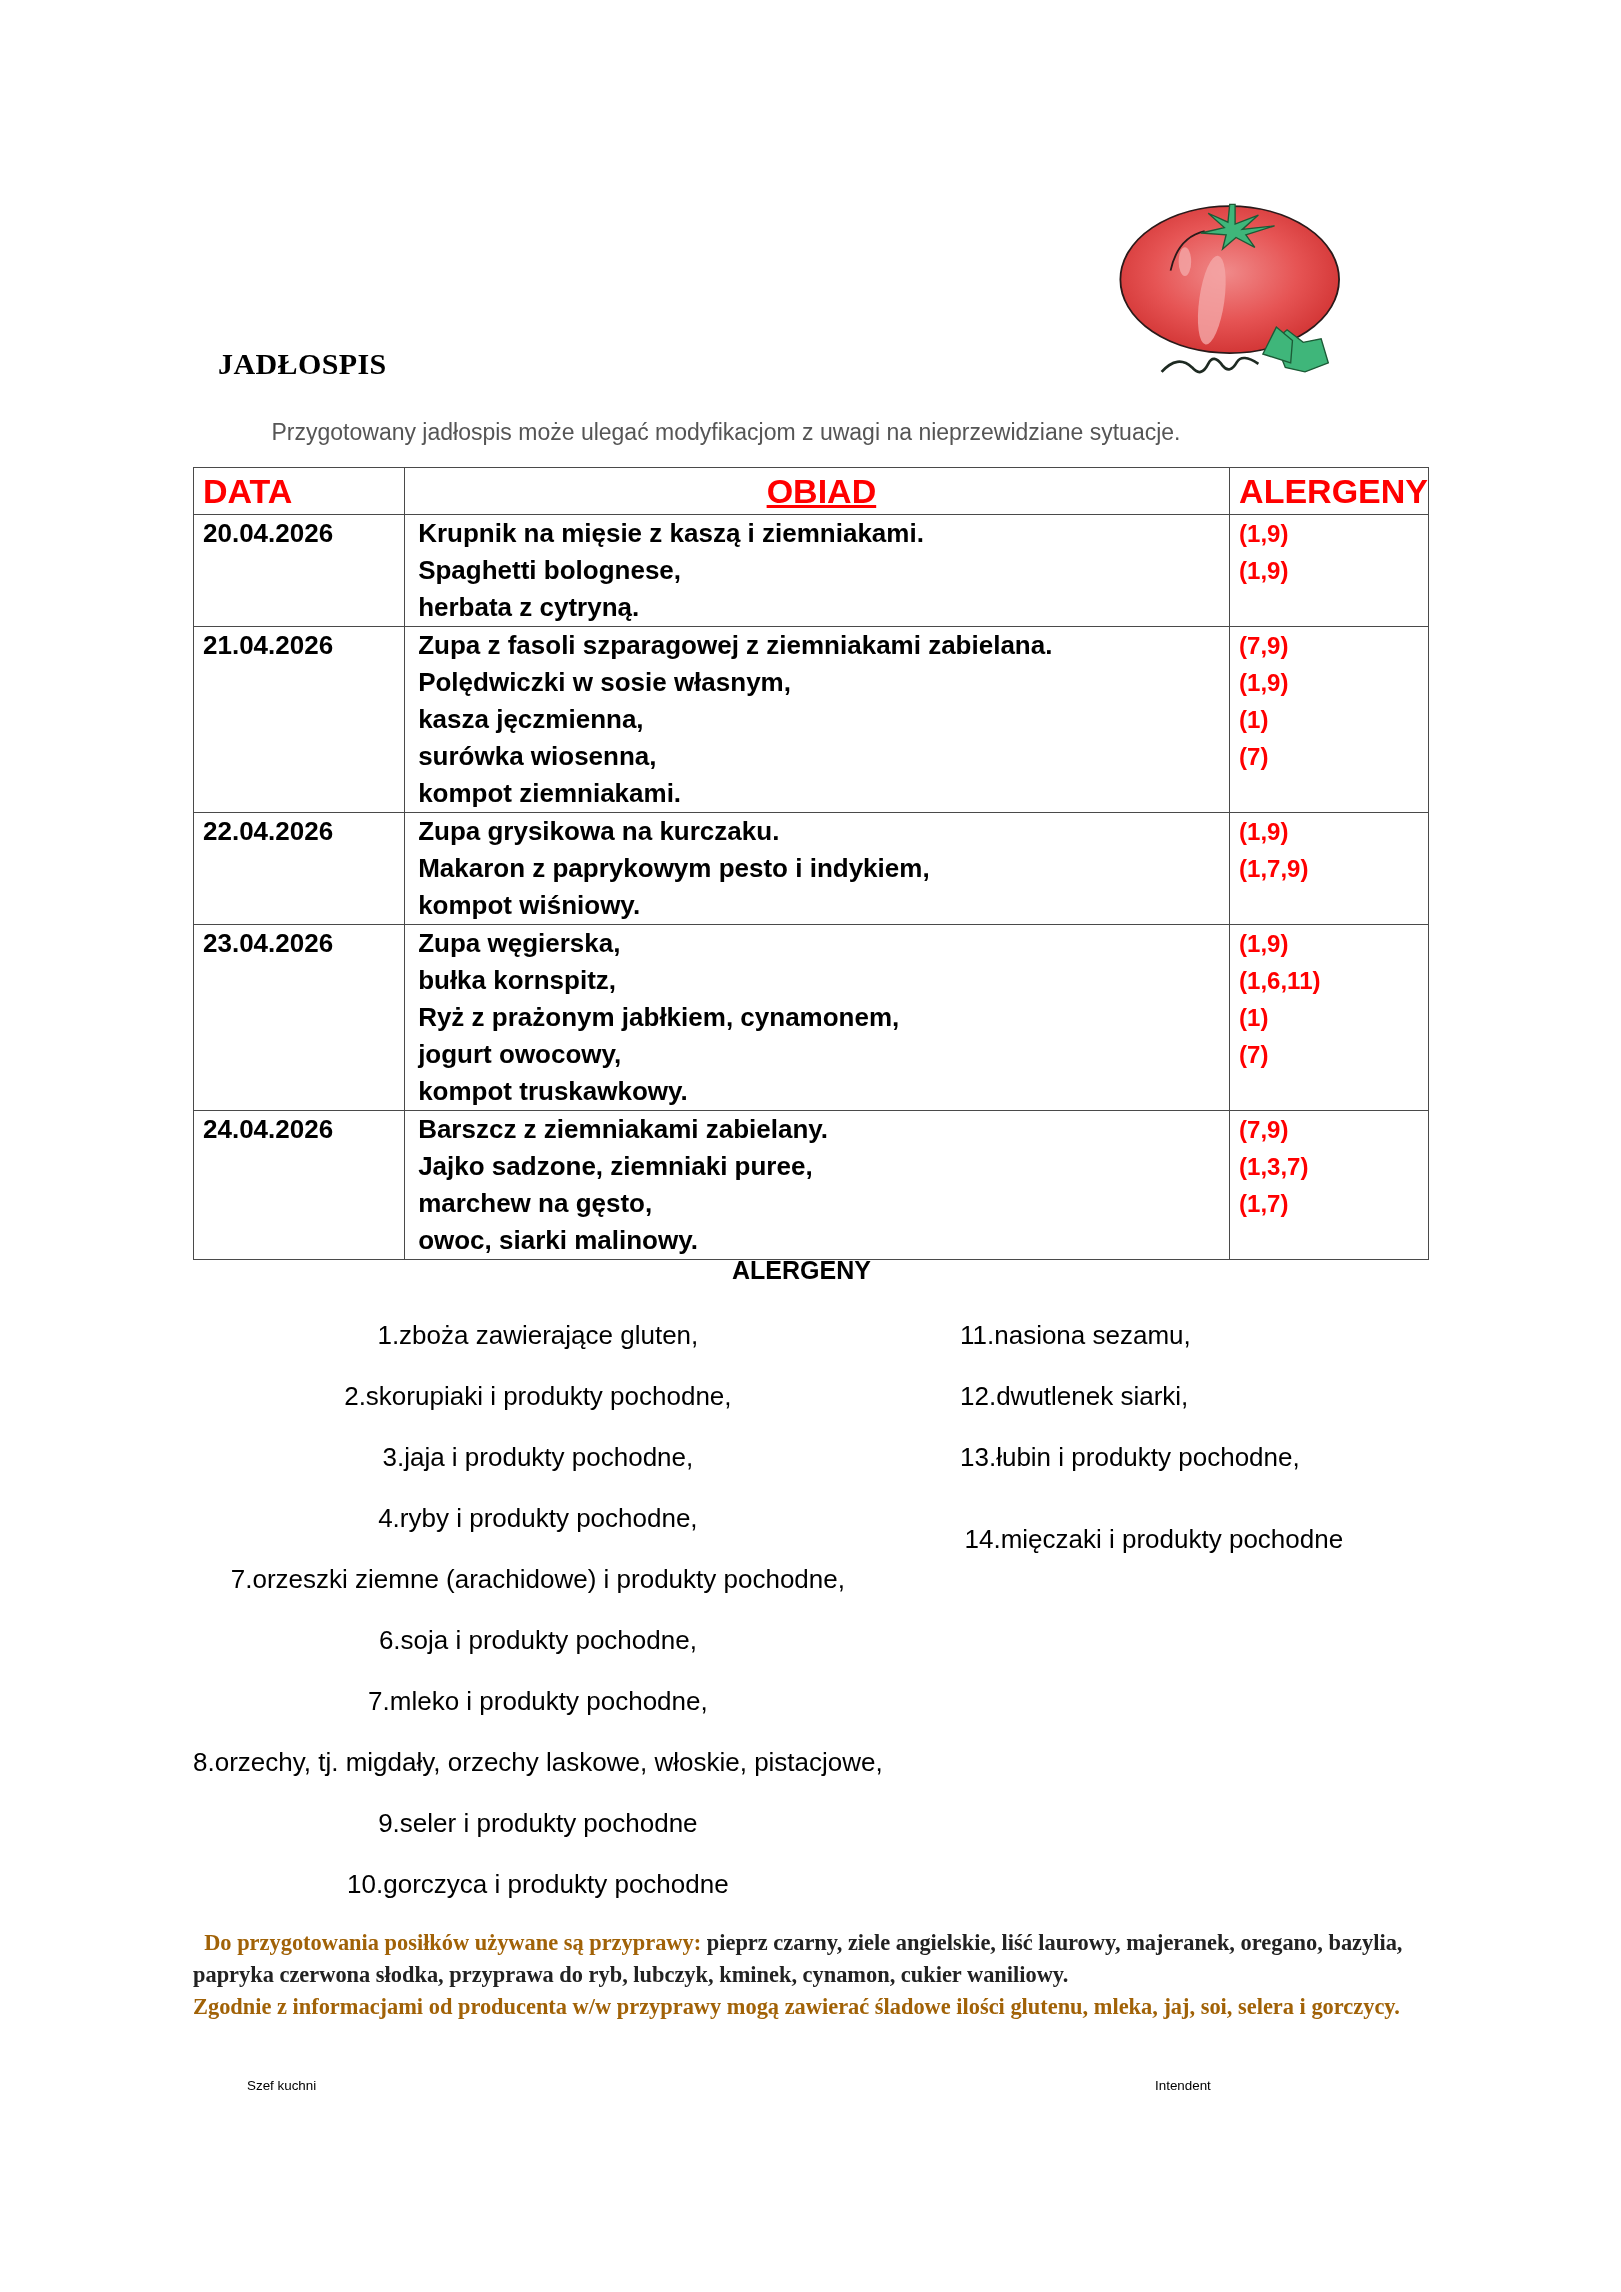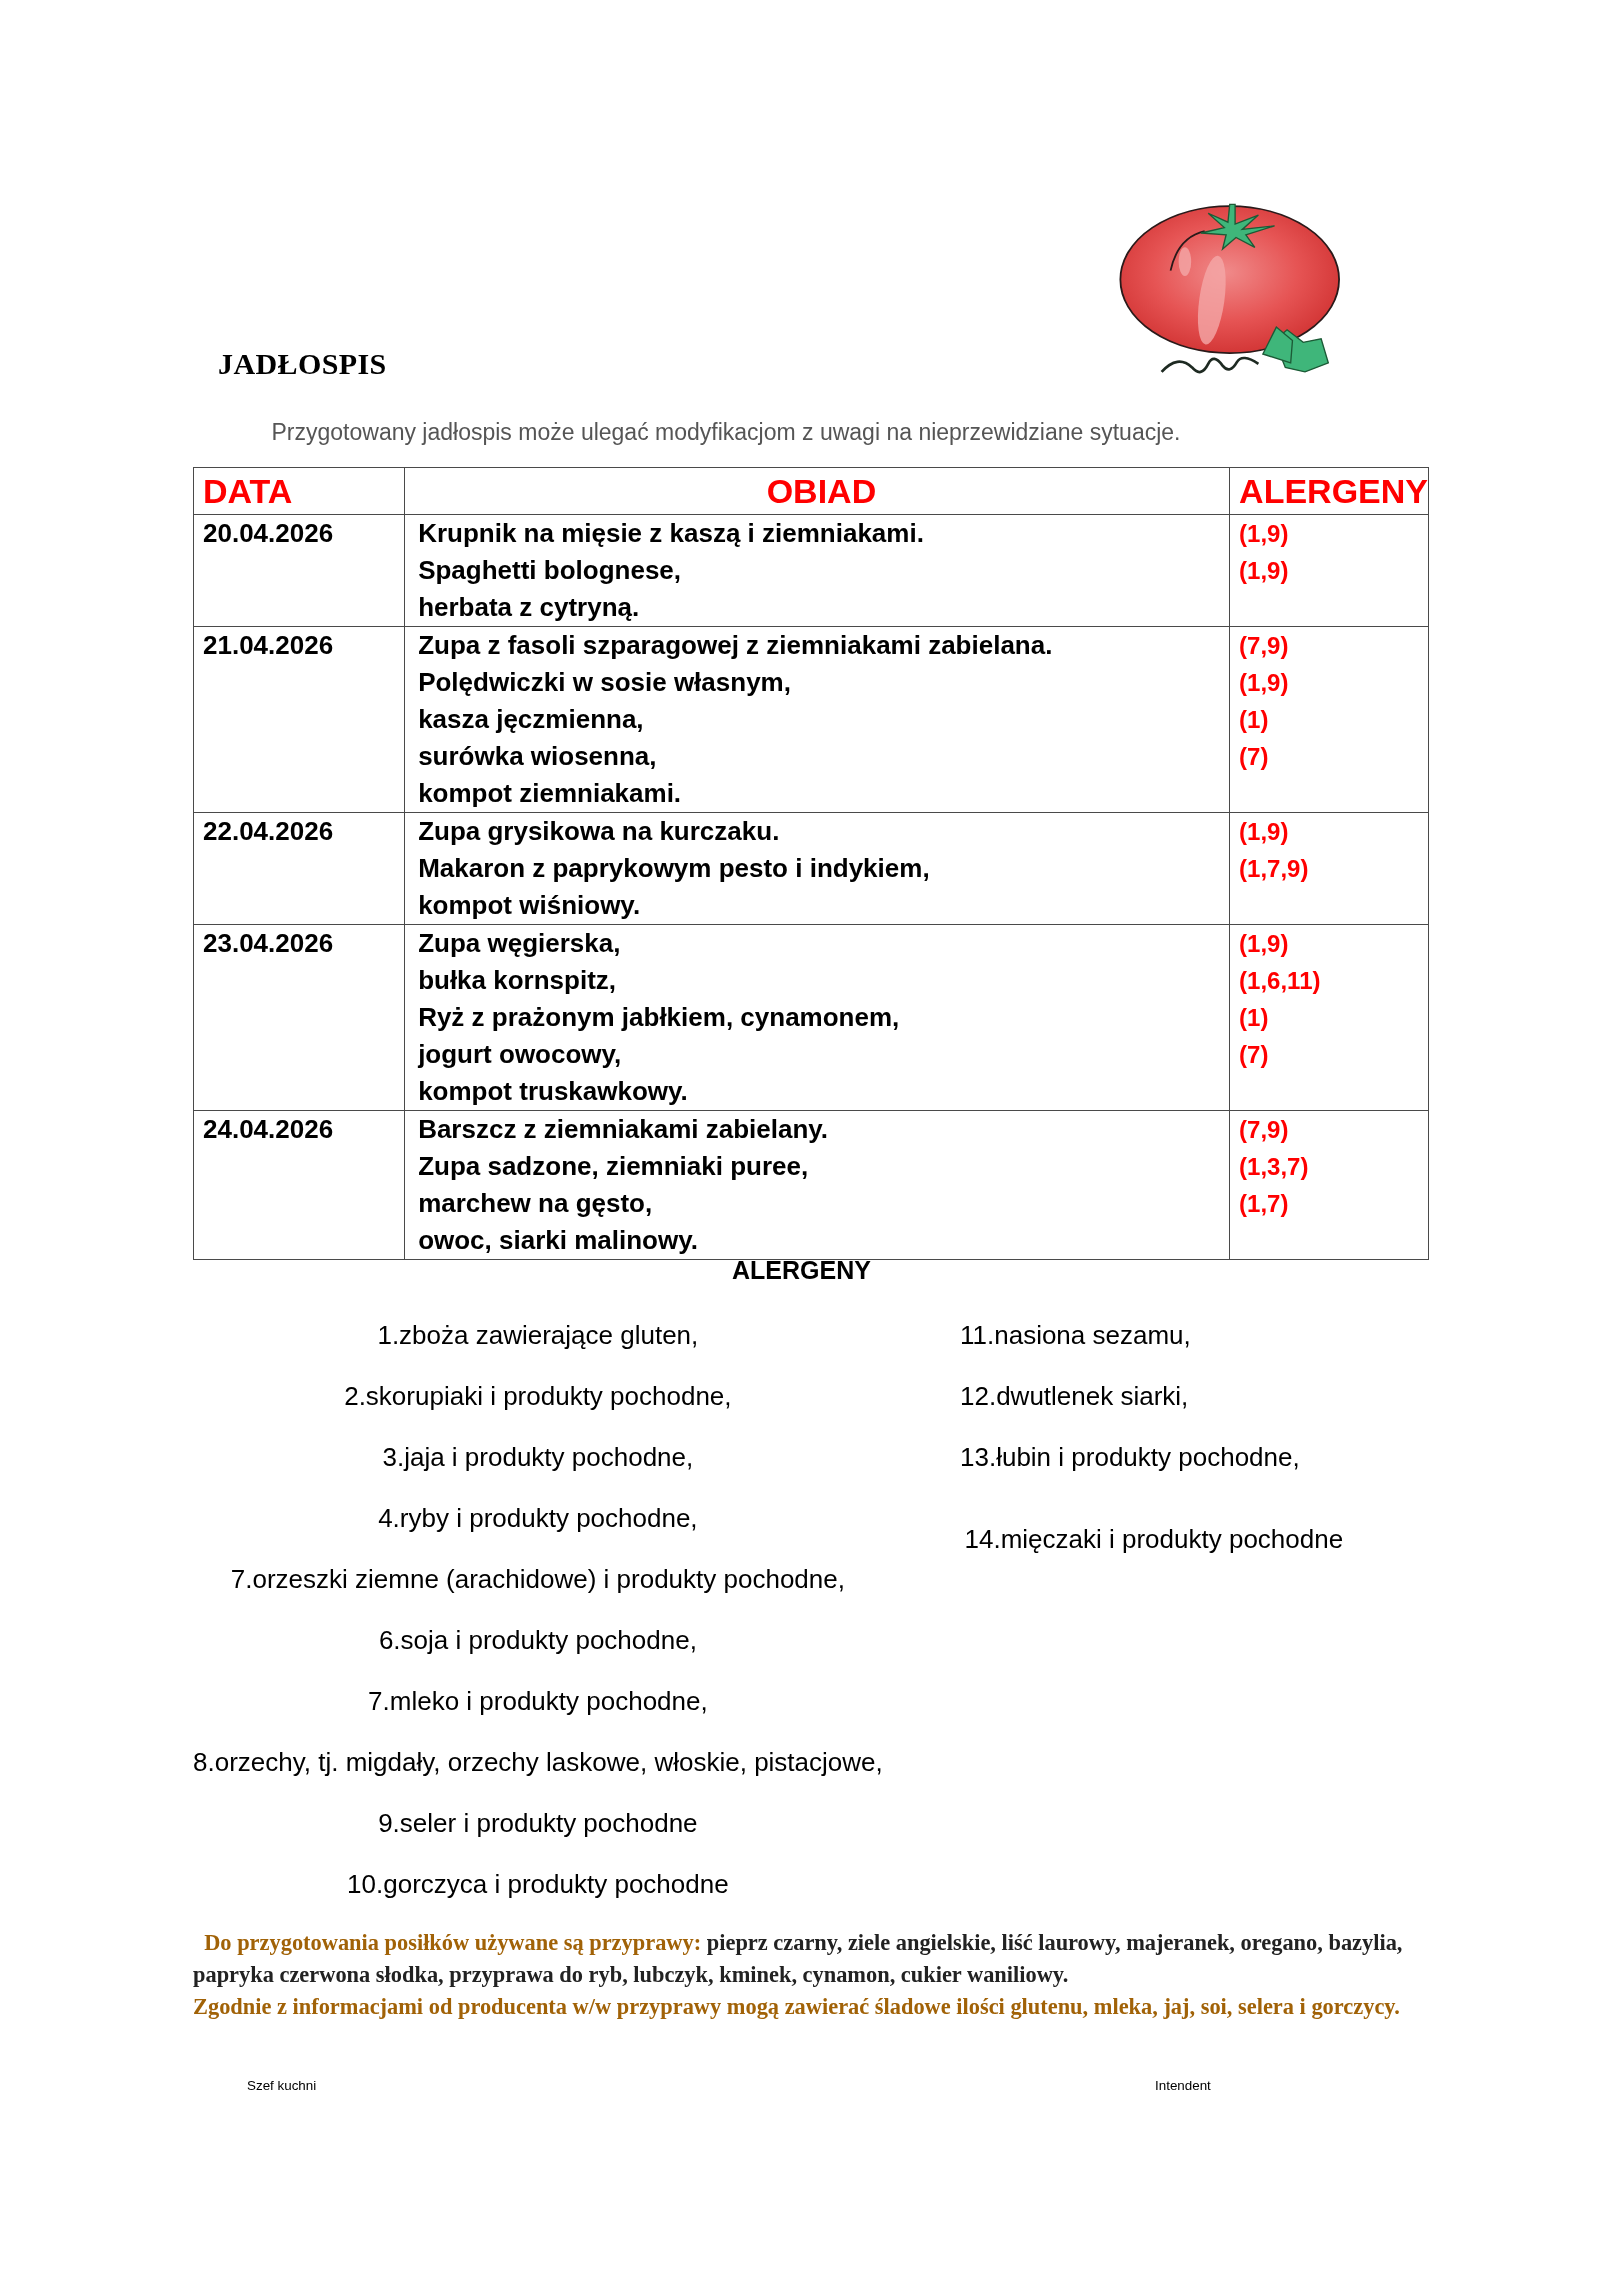--- a/index.html
+++ b/index.html
@@ -14,21 +14,21 @@
 
   #tomato { left: 1115px; top: 188px; width: 242px; height: 202px; }
 
   #menu-table { left: 193px; top: 467px; width: 1236px; border-collapse: collapse;
                 font-family: "Liberation Sans", sans-serif; }
   #menu-table td, #menu-table th { border: 1.8px solid #4a4a4a; vertical-align: top;
                 padding: 0 0 0 9px; }
   #menu-table th { height: 46px; font-weight: bold; color: #ff0000; font-size: 34px;
                    line-height: 46px; padding-top: 0; }
   #menu-table th.c-date { text-align: left; width: 201px; }
-  #menu-table th.c-meal { text-align: center; width: 816px; }
+  #menu-table th.c-meal { text-align: center; width: 816px; text-decoration: underline; }
   #menu-table th.c-all { text-align: left; }
   .cell-date { font-weight: bold; font-size: 26px; line-height: 37px; width: 201px; }
   .cell-meal { font-weight: bold; font-size: 26px; line-height: 37px; padding-left: 13.4px !important; }
   .cell-all  { font-weight: bold; font-size: 24px; line-height: 37px; color: #ff0000; }
   .line { display: block; white-space: nowrap; }
 
   #allergens-heading { left: 0; width: 1621px; top: 1256px; text-align: center;
                        font-weight: bold; font-size: 25px; padding-left: 0; }
   #allergens-heading span { position: relative; left: -9px; }
 
@@ -135,21 +135,21 @@
           <span class="line">(1,9)</span>
           <span class="line">(1,6,11)</span>
           <span class="line">(1)</span>
           <span class="line">(7)</span>
         </td>
       </tr>
       <tr>
         <td class="cell-date">24.04.2026</td>
         <td class="cell-meal">
           <span class="line">Barszcz z ziemniakami zabielany.</span>
-          <span class="line">Zupa sadzone, ziemniaki puree,</span>
+          <span class="line">Jajko sadzone, ziemniaki puree,</span>
           <span class="line">marchew na gęsto,</span>
           <span class="line">owoc, siarki malinowy.</span>
         </td>
         <td class="cell-all">
           <span class="line">(7,9)</span>
           <span class="line">(1,3,7)</span>
           <span class="line">(1,7)</span>
         </td>
       </tr>
     </tbody>

